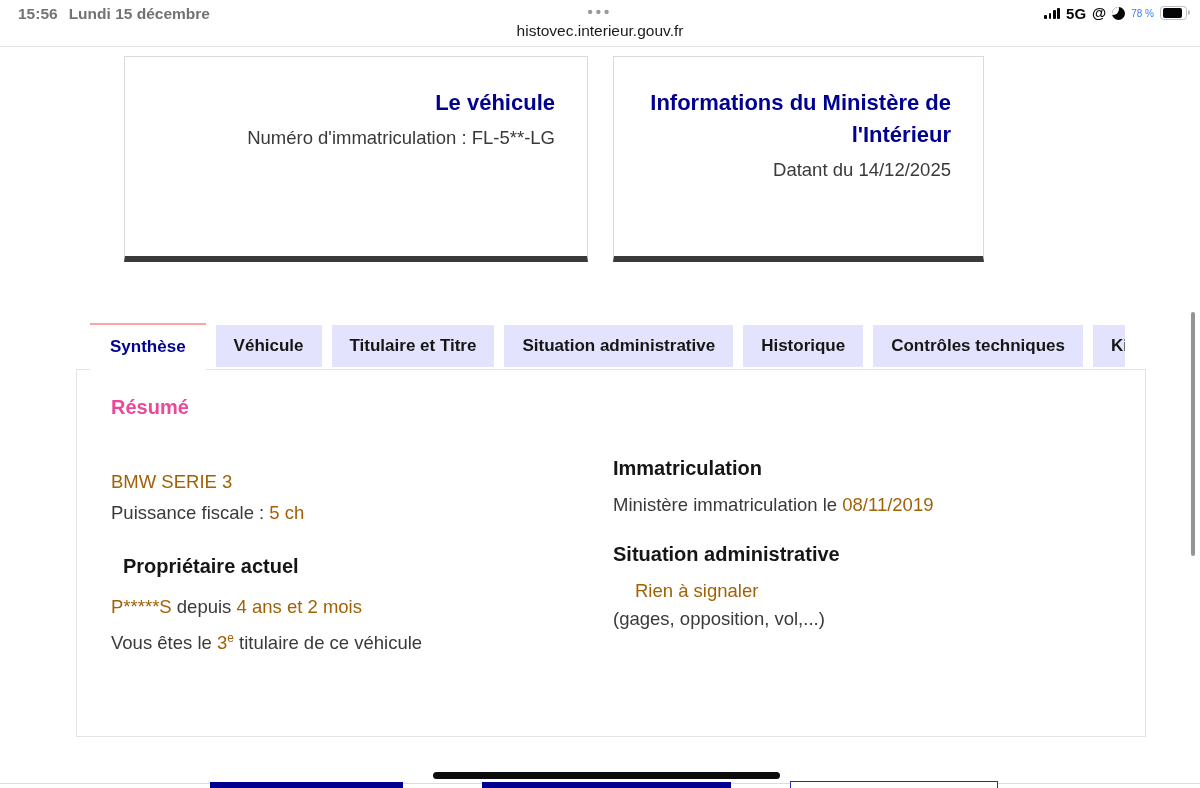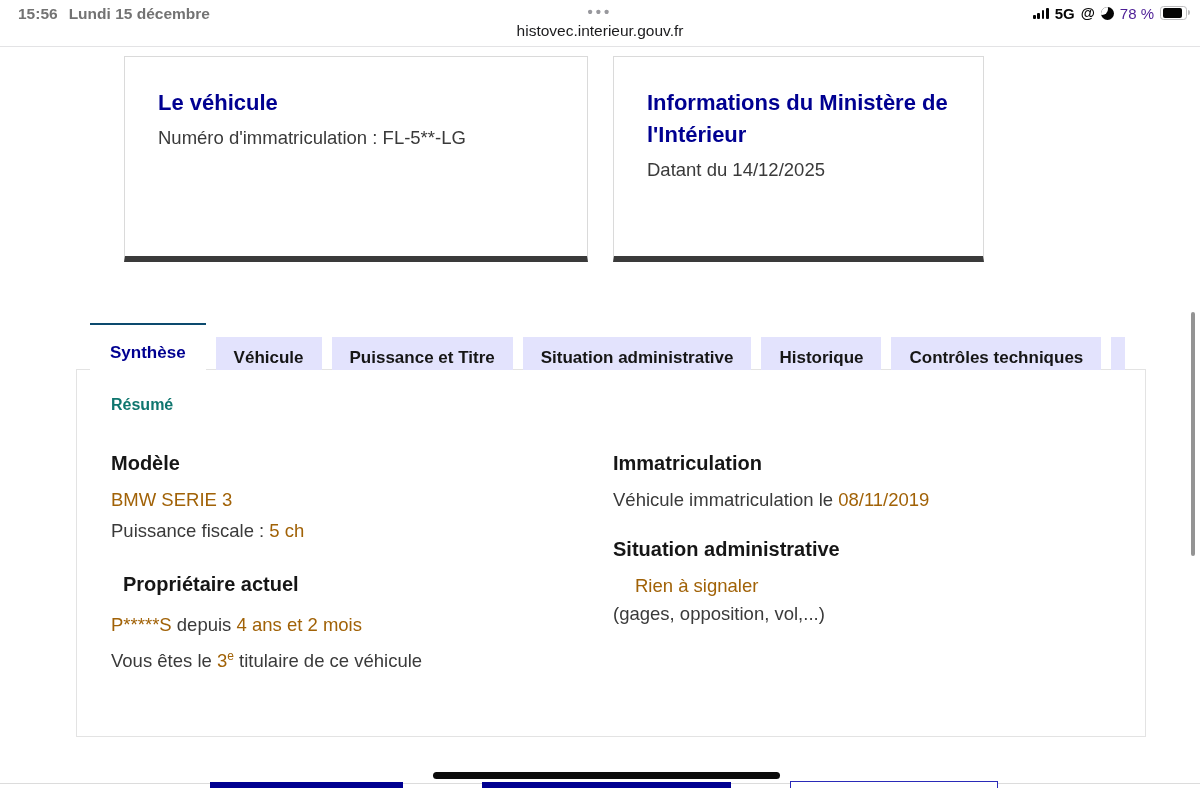--- a/index.html
+++ b/index.html
@@ -15,42 +15,42 @@
   .tab-dots{position:absolute;top:3px;left:0;width:1200px;text-align:center;color:#98989d;font-size:15px;letter-spacing:3px;font-weight:700;}
   .url-text{position:absolute;top:22px;left:0;width:1200px;text-align:center;color:#1b1b1d;font-size:15.5px;}
   .status-right{position:absolute;right:13px;top:4px;display:flex;align-items:center;gap:6px;height:18px;}
   .sig{display:flex;align-items:flex-end;gap:1.5px;height:11px;}
   .sig i{display:block;width:2.8px;background:#050505;border-radius:1px;}
   .sig i:nth-child(1){height:4px}.sig i:nth-child(2){height:6px}.sig i:nth-child(3){height:8.5px}.sig i:nth-child(4){height:11px}
   .net-label{font-size:15px;font-weight:700;color:#050505;}
   .rot-lock{font-size:14.5px;font-weight:700;color:#050505;line-height:1;}
   .moon{width:13px;height:13px;border-radius:50%;background:#050505;position:relative;overflow:hidden;}
   .moon::after{content:'';position:absolute;width:12px;height:12px;border-radius:50%;background:#fff;left:-5px;top:-4px;}
-  .batt-pct{font-size:15px;color:#4c1d95;}
+  .batt-pct{font-size:10px;color:#3b82f6;}
   .battery{position:relative;width:25px;height:12.5px;border:1px solid #bdbdbf;border-radius:3.5px;}
   .battery .fill{position:absolute;left:1.5px;top:1.5px;bottom:1.5px;width:77%;background:#050505;border-radius:2px;}
   .battery .nub{position:absolute;right:-3.5px;top:3.5px;width:2px;height:5px;background:#bdbdbf;border-radius:0 2px 2px 0;}
   .chrome-border{position:absolute;top:46px;left:0;width:1200px;height:1px;background:#e3e3e5;}
 
   
-  .card{position:absolute;top:56px;height:206px;background:#fff;border:1px solid #dadada;border-bottom:6px solid #3a3a3a;box-sizing:border-box;padding:30px 32px 0 33px;}
+  .card{position:absolute;top:56px;height:206px;background:#fff;border:1px solid #dadada;border-bottom:6px solid #3a3a3a;box-sizing:border-box;padding:30px 32px 0 33px;text-align:right;}
   .card.c1{left:124px;width:464px;}
   .card.c2{left:613px;width:371px;}
   .card-title{color:#000091;font-weight:700;font-size:22px;line-height:32px;margin:0;}
   .card.c2 .card-title{max-width:372px;}
   .card-body{margin-top:8px;color:#3a3a3a;font-size:18.5px;}
 
   
   .tabs{position:absolute;left:76px;top:323px;width:1049px;height:47px;overflow:hidden;display:flex;gap:10px;padding-left:14px;box-sizing:border-box;z-index:3;}
-  .tab{flex:none;box-sizing:border-box;height:42px;line-height:42px;margin-top:14px;padding:0 18px;background:#e3e3fd;color:#161616;font-size:17px;font-weight:700;white-space:nowrap;cursor:pointer;}
-  .tab.active{height:47px;line-height:43px;margin-top:0;padding:6px 20px;background:#fff;color:#000091;border-top:2px solid #0c4a6e;}
+  .tab{flex:none;box-sizing:border-box;height:42px;line-height:42px;margin-top:2px;padding:0 18px;background:#e3e3fd;color:#161616;font-size:17px;font-weight:700;white-space:nowrap;cursor:pointer;}
+  .tab.active{height:47px;line-height:43px;margin-top:0;padding:0 20px;background:#fff;color:#000091;border-top:2px solid #fca5a5;}
 
   
   .panel{position:absolute;left:76px;top:369px;width:1070px;height:368px;background:#fff;border:1px solid #e3e3e3;box-sizing:border-box;padding:26px 34px 0 34px;z-index:1;}
-  .panel-title{font-size:16px;font-weight:700;color:#0f766e;margin:0;}
+  .panel-title{font-size:20px;font-weight:700;color:#ec4899;margin:0;}
   .cols{display:flex;margin-top:38px;}
   .col-left{width:502px;}
   .col-right{flex:1;}
   .sec-h{font-size:20px;font-weight:700;color:#161616;margin:0;}
   .line{font-size:18.5px;color:#3a3a3a;line-height:26px;}
   .val{color:#a16207;}
   .mt12{margin-top:12px;}
   .mt8{margin-top:5px;}
   .mt28{margin-top:29px;margin-left:12px;}
   .mt26{margin-top:25px;}
@@ -102,41 +102,40 @@
   <div class="card-body">Numéro d'immatriculation : FL-5**-LG</div>
 </div>
 <div class="card c2">
   <h2 class="card-title">Informations du Ministère de l'Intérieur</h2>
   <div class="card-body">Datant du 14/12/2025</div>
 </div>
 
 <div class="tabs">
   <div class="tab active">Synthèse</div>
   <div class="tab">Véhicule</div>
-  <div class="tab">Puissance et Titre</div>
+  <div class="tab">Titulaire et Titre</div>
   <div class="tab">Situation administrative</div>
   <div class="tab">Historique</div>
   <div class="tab">Contrôles techniques</div>
   <div class="tab">Kilométrage</div>
 </div>
 
 <div class="panel">
   <h3 class="panel-title">Résumé</h3>
   <div class="cols">
     <div class="col-left">
-      <h4 class="sec-h">Modèle</h4>
       <div class="line val mt12">BMW SERIE 3</div>
       <div class="line mt8"><span>Puissance fiscale : </span><span class="val">5 ch</span></div>
       <h4 class="sec-h mt28">Propriétaire actuel</h4>
       <div class="line" style="margin-top:16px;"><span class="val">P*****S</span><span> depuis </span><span class="val">4 ans et 2 mois</span></div>
       <div class="line mt8"><span>Vous êtes le </span><span class="val"><span>3</span><sup>e</sup></span><span> titulaire de ce véhicule</span></div>
     </div>
     <div class="col-right">
       <h4 class="sec-h">Immatriculation</h4>
-      <div class="line mt12"><span>Véhicule immatriculation le </span><span class="val">08/11/2019</span></div>
+      <div class="line mt12"><span>Ministère immatriculation le </span><span class="val">08/11/2019</span></div>
       <h4 class="sec-h mt26">Situation administrative</h4>
       <div class="line val mt12 indent">Rien à signaler</div>
       <div class="line" style="margin-top:2px;">(gages, opposition, vol,...)</div>
     </div>
   </div>
 </div>
 
 <div class="footer-rule"></div>
 <div class="fbtn a"></div>
 <div class="fbtn b"></div>

